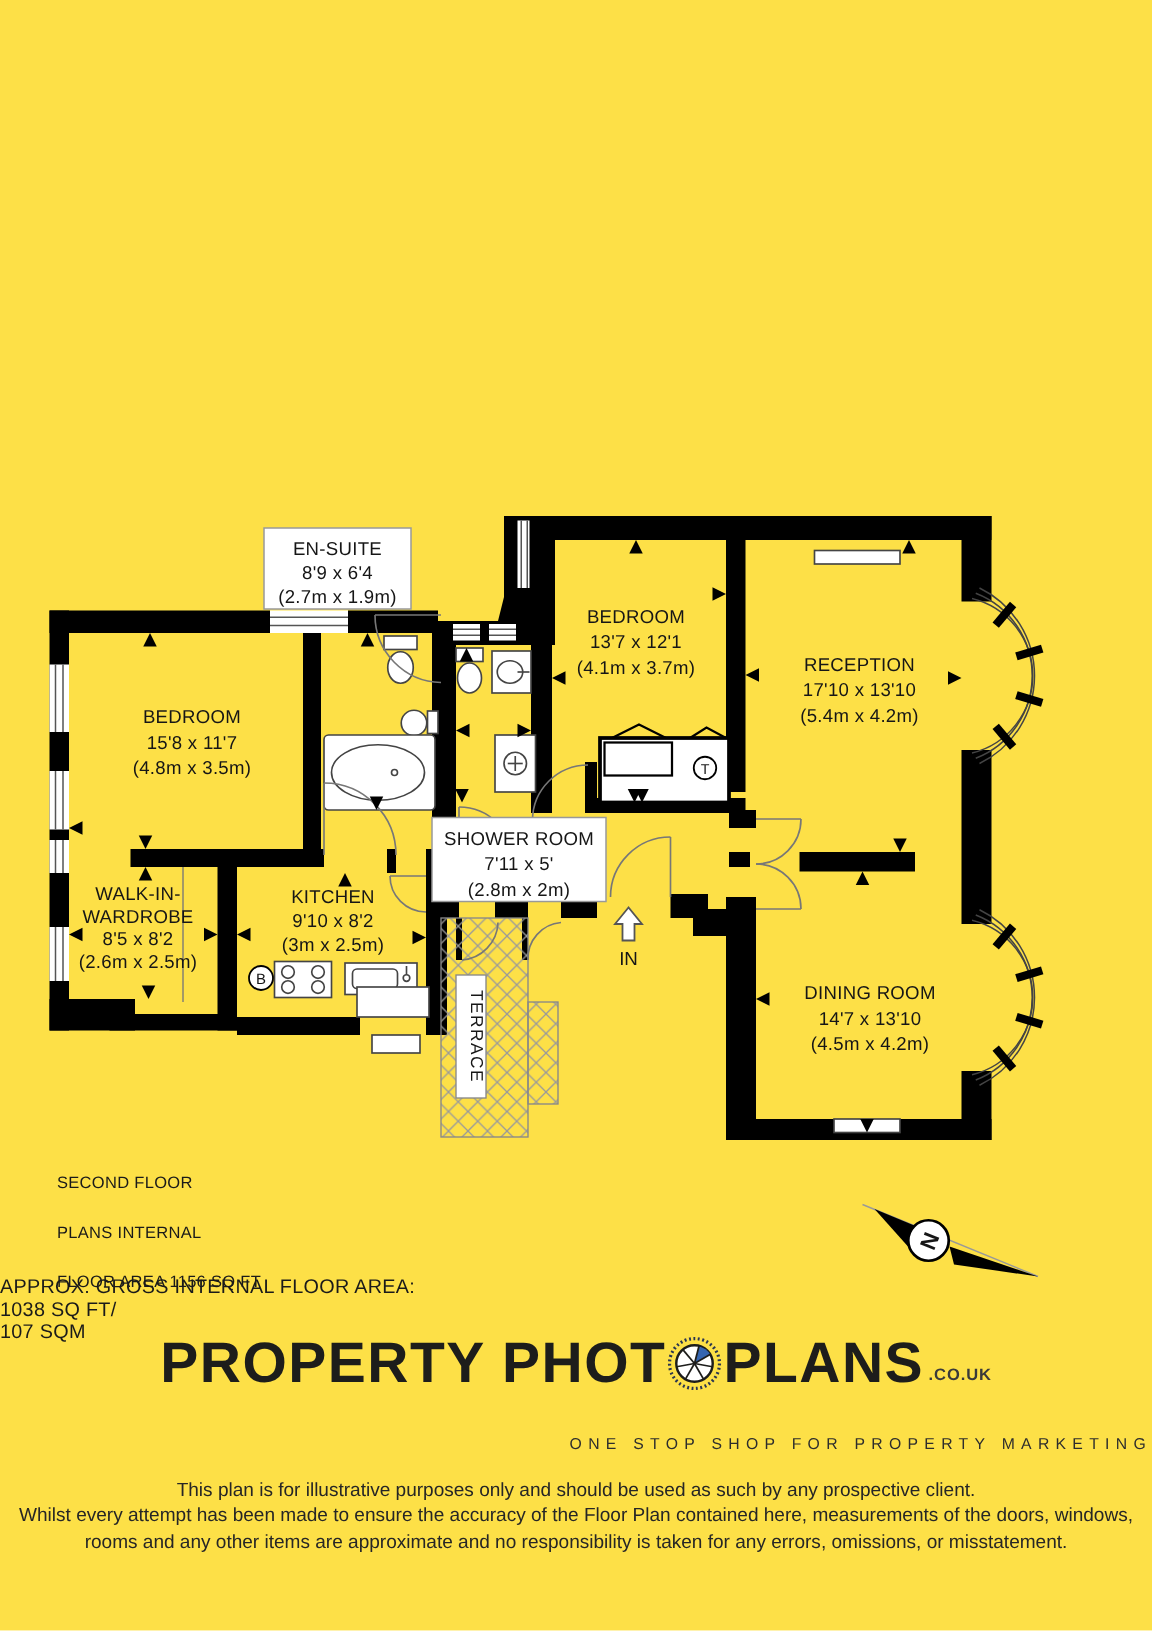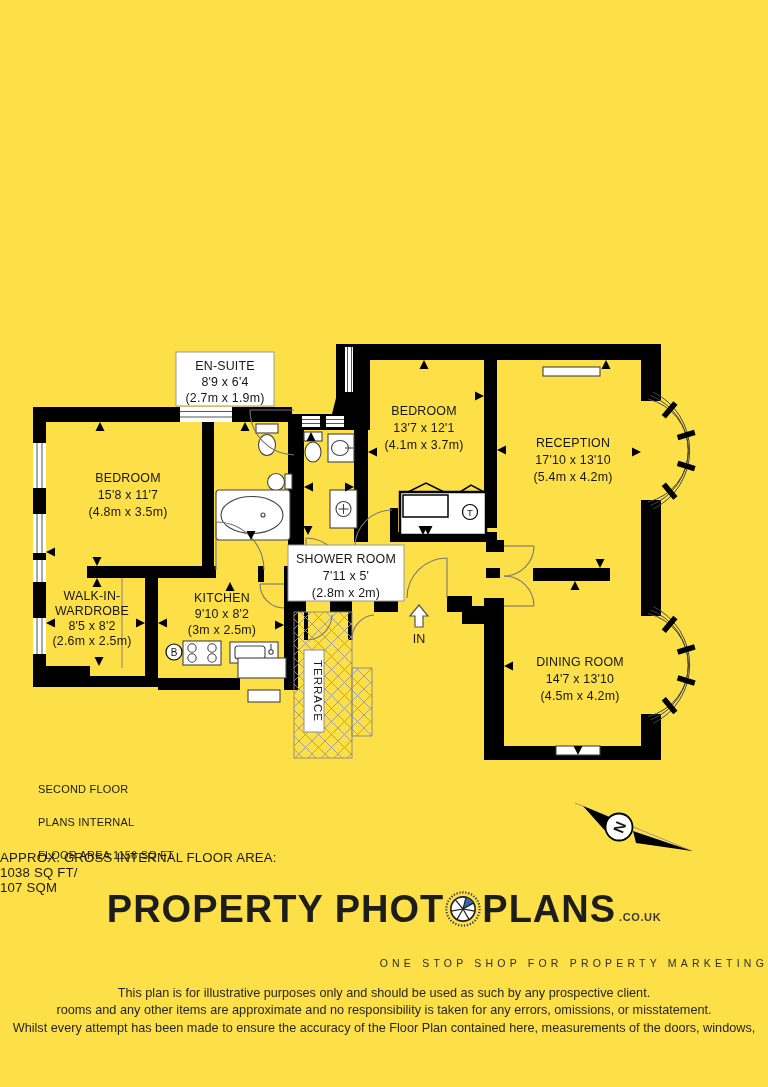--- a/index.html
+++ b/index.html
@@ -379,17 +379,17 @@
         <line x1="20" y1="20" x2="11.7" y2="10.1"></line>
       </g>
     </svg>
     <span class="logo-main">PLANS</span>
     <span class="logo-suffix">.CO.UK</span>
   </div>
   <div class="tagline">ONE STOP SHOP FOR PROPERTY MARKETING</div>
 
   <div class="disclaimer">
     <div>This plan is for illustrative purposes only and should be used as such by any prospective client.</div>
+    <div>Whilst every attempt has been made to ensure the accuracy of the Floor Plan contained here, measurements of the doors, windows,</div>
     <div>rooms and any other items are approximate and no responsibility is taken for any errors, omissions, or misstatement.</div>
-    <div>Whilst every attempt has been made to ensure the accuracy of the Floor Plan contained here, measurements of the doors, windows,</div>
   </div>
 
 </div>
 
 </body></html>

